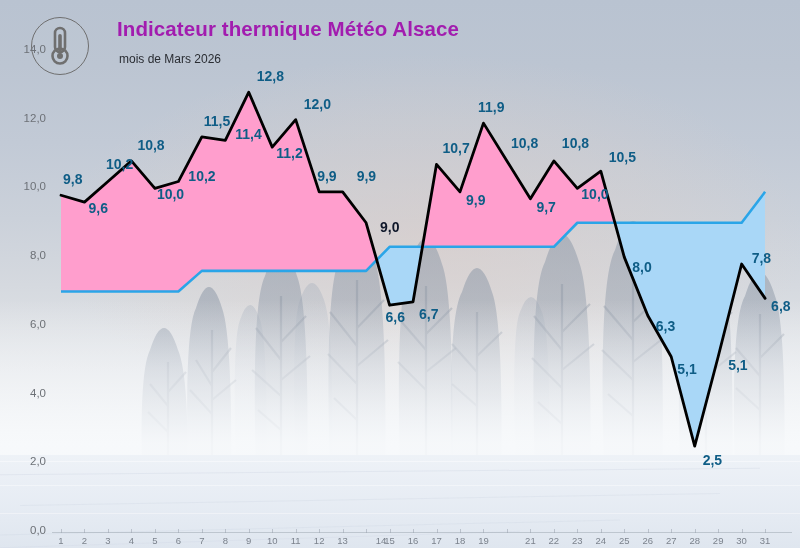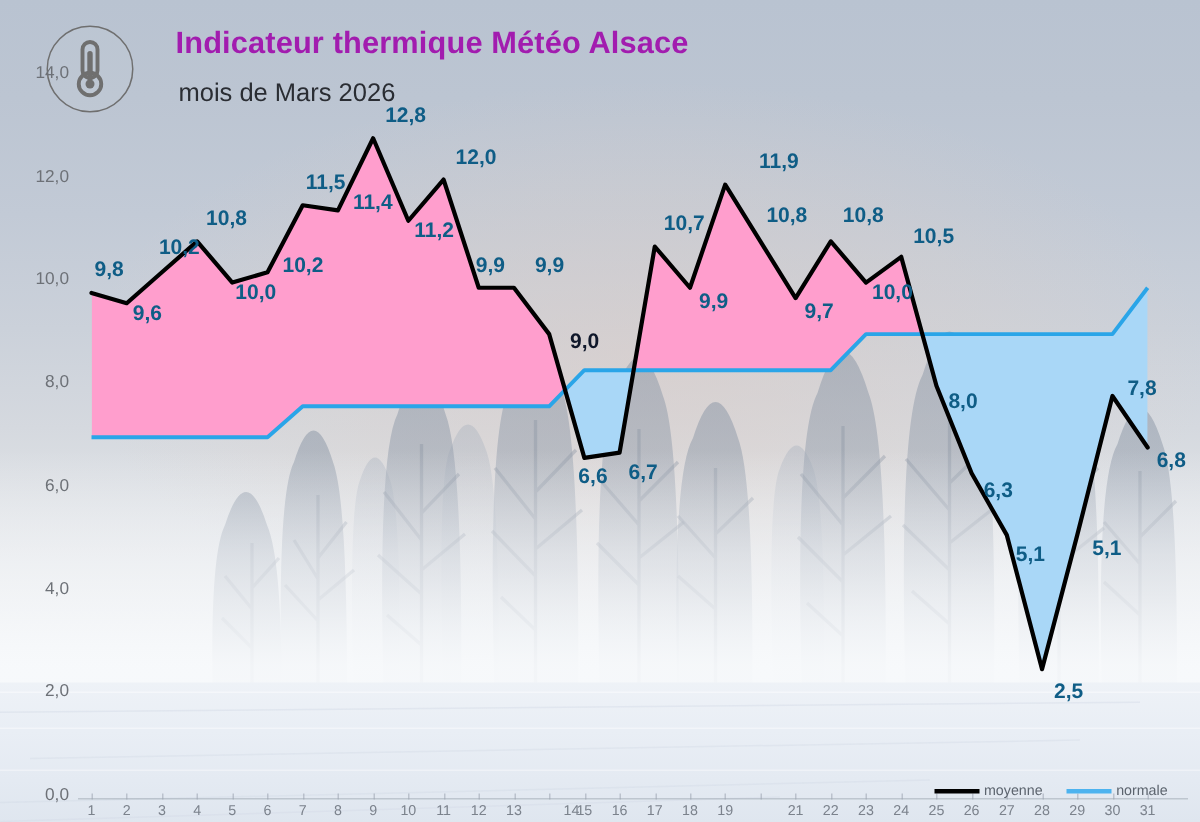--- a/index.html
+++ b/index.html
@@ -55,21 +55,21 @@
   }
   .thermo-badge svg{position:absolute;left:11px;top:6px;}
 
   .chart-title{
     position:absolute;left:117px;top:17px;
     font-size:20.5px;font-weight:bold;color:#a21caf;letter-spacing:.1px;
     white-space:nowrap;
   }
   .chart-subtitle{
     position:absolute;left:119px;top:52px;
-    font-size:17px;color:#2a2d33;white-space:nowrap;
+    font-size:12px;color:#2a2d33;white-space:nowrap;
   }
 
   
   .ylabel{
     position:absolute;right:0;width:46px;text-align:right;
     font-size:11.5px;color:#6d7177;white-space:nowrap;
   }
   .xlabel{
     position:absolute;width:22px;text-align:center;
     font-size:9.5px;color:#7b828c;white-space:nowrap;
@@ -275,40 +275,30 @@
       <div class="dlabel" style="left: 256.76px; top: 68.192px; color: rgb(15, 93, 134);">12,8</div>
       <div class="dlabel" style="left: 276.23px; top: 145.168px; color: rgb(15, 93, 134);">11,2</div>
       <div class="dlabel" style="left: 303.7px; top: 95.68px; color: rgb(15, 93, 134);">12,0</div>
       <div class="dlabel" style="left: 317.17px; top: 167.836px; color: rgb(15, 93, 134);">9,9</div>
       <div class="dlabel" style="left: 356.64px; top: 167.836px; color: rgb(15, 93, 134);">9,9</div>
       <div class="dlabel" style="left: 380px; top: 218.76px; color: #0f172a;">9,0</div>
       <div class="dlabel" style="left: 385.58px; top: 309.224px; color: rgb(15, 93, 134);">6,6</div>
       <div class="dlabel" style="left: 419.05px; top: 305.788px; color: rgb(15, 93, 134);">6,7</div>
       <div class="dlabel" style="left: 442.52px; top: 140.348px; color: rgb(15, 93, 134);">10,7</div>
       <div class="dlabel" style="left: 465.99px; top: 191.836px; color: rgb(15, 93, 134);">9,9</div>
-      <div class="dlabel" style="left: 506px; top: 99.116px; color: rgb(15, 93, 134);">11,9</div>
+      <div class="dlabel" style="left: 478px; top: 99.116px; color: rgb(15, 93, 134);">11,9</div>
       <div class="dlabel" style="left: 510.93px; top: 134.912px; color: rgb(15, 93, 134);">10,8</div>
       <div class="dlabel" style="left: 536.4px; top: 198.708px; color: rgb(15, 93, 134);">9,7</div>
       <div class="dlabel" style="left: 561.87px; top: 134.912px; color: rgb(15, 93, 134);">10,8</div>
       <div class="dlabel" style="left: 581.34px; top: 186.4px; color: rgb(15, 93, 134);">10,0</div>
       <div class="dlabel" style="left: 608.81px; top: 149.22px; color: rgb(15, 93, 134);">10,5</div>
       <div class="dlabel" style="left: 632.28px; top: 259.12px; color: rgb(15, 93, 134);">8,0</div>
       <div class="dlabel" style="left: 655.75px; top: 317.532px; color: rgb(15, 93, 134);">6,3</div>
       <div class="dlabel" style="left: 677.22px; top: 360.764px; color: rgb(15, 93, 134);">5,1</div>
       <div class="dlabel" style="left: 702.69px; top: 452.1px; color: rgb(15, 93, 134);">2,5</div>
       <div class="dlabel" style="left: 728.16px; top: 356.764px; color: rgb(15, 93, 134);">5,1</div>
       <div class="dlabel" style="left: 751.63px; top: 249.992px; color: rgb(15, 93, 134);">7,8</div>
       <div class="dlabel" style="left: 771.1px; top: 298.352px; color: rgb(15, 93, 134);">6,8</div>
     </div>
 
 
-  <div class="legend">
-    <div class="item">
-      <span class="swatch" style="background:#000;height:3.4px"></span>
-      <span>moyenne</span>
-    </div>
-    <div class="item" style="margin-left:10px">
-      <span class="swatch" style="background:#4db3ef;height:3.4px"></span>
-      <span>normale</span>
-    </div>
-  </div>
 
 </div>
 
 </body></html>

